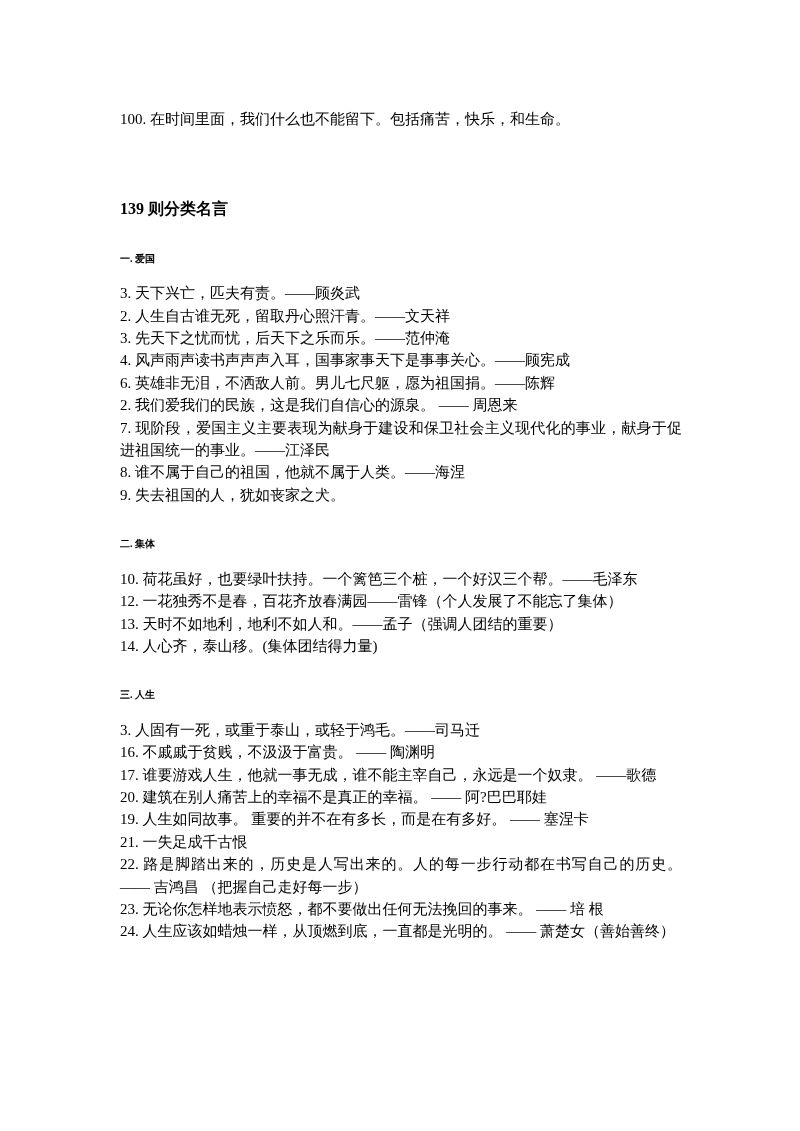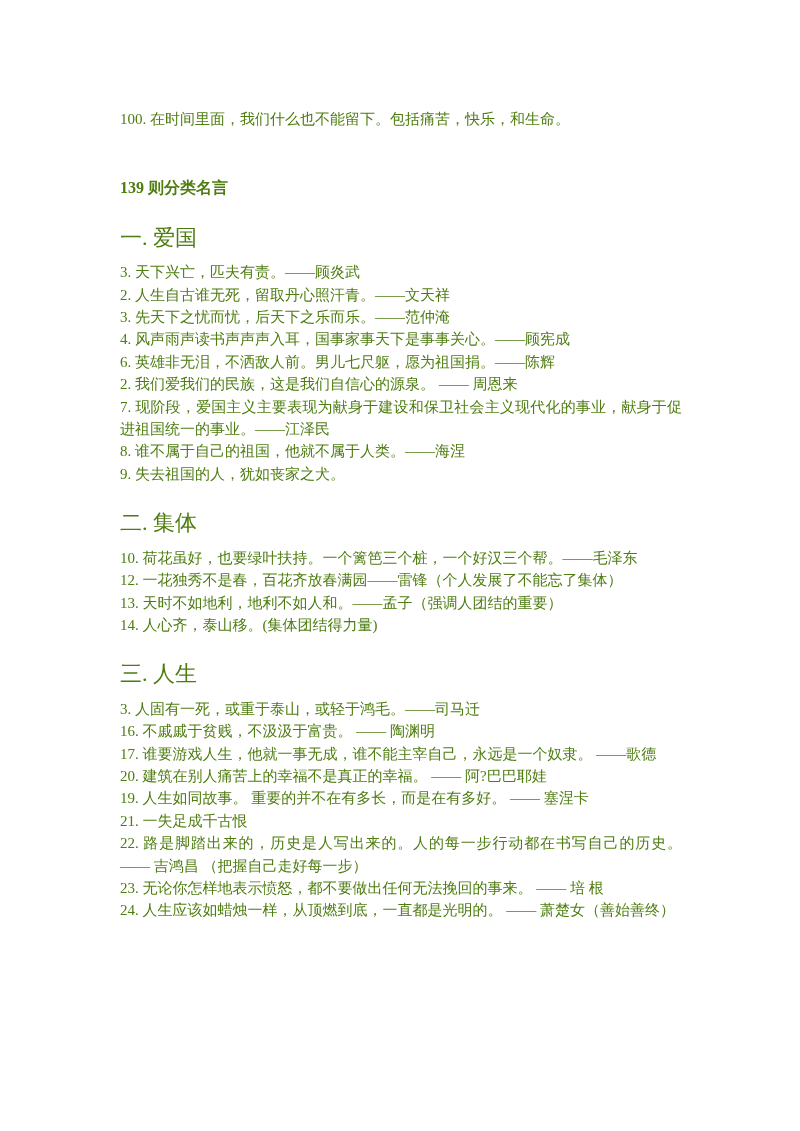--- a/index.html
+++ b/index.html
@@ -7,41 +7,41 @@
     padding: 0;
     background: #ffffff;
   }
   .page {
     position: relative;
     width: 800px;
     height: 1131px;
     box-sizing: border-box;
     padding: 108px 118px 40px 120px;
     background: #ffffff;
-    color: #4d7c0f;
+    color: #000000;
     font-family: "Liberation Serif", "DejaVu Serif", serif;
     font-size: 15px;
     line-height: 22.4px;
     overflow: hidden;
   }
   .para {
     margin: 0;
     text-align: justify;
     text-justify: inter-ideograph;
   }
   .doc-title {
-    margin: 47px 0 0 0;
+    margin: 68px 0 0 0;
     font-size: 16px;
     font-weight: bold;
     line-height: 22.4px;
   }
   .section-heading {
     margin: 27px 0 12px 0;
-    font-size: 22px;
-    font-weight: normal;
+    font-size: 10px;
+    font-weight: bold;
     line-height: 22.4px;
   }
   .quotes .para {
     margin: 0;
   }
 </style>
 </head>
 <body>
 
 <div class="page">

